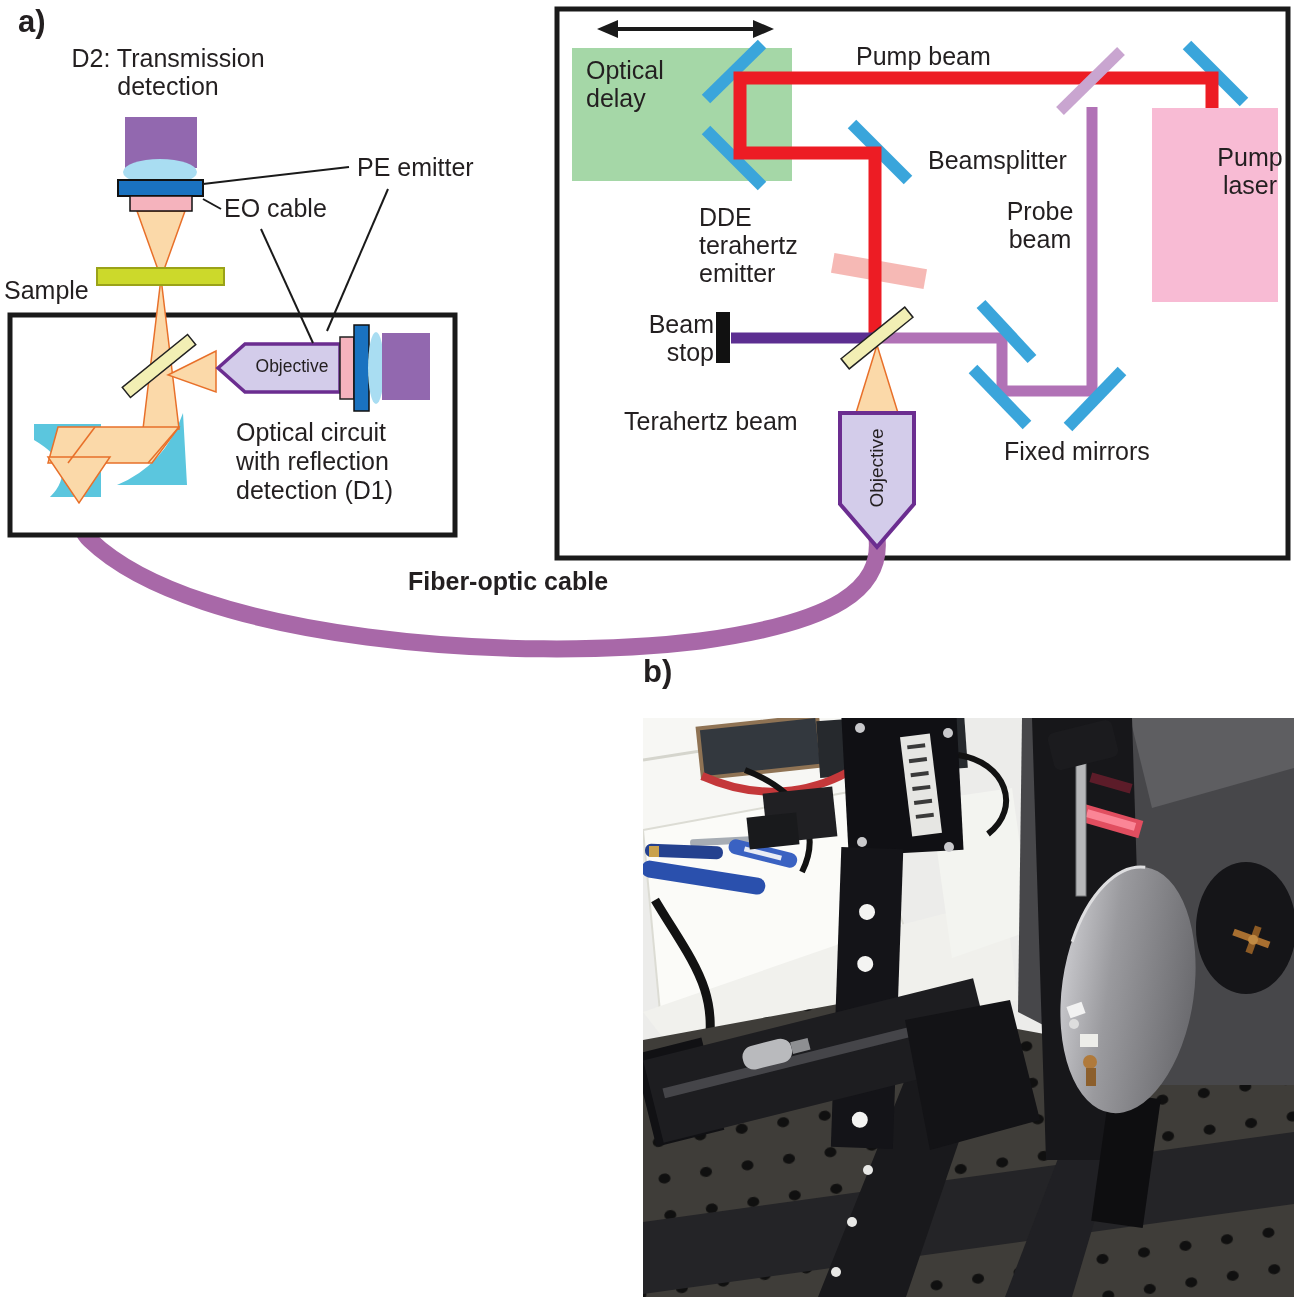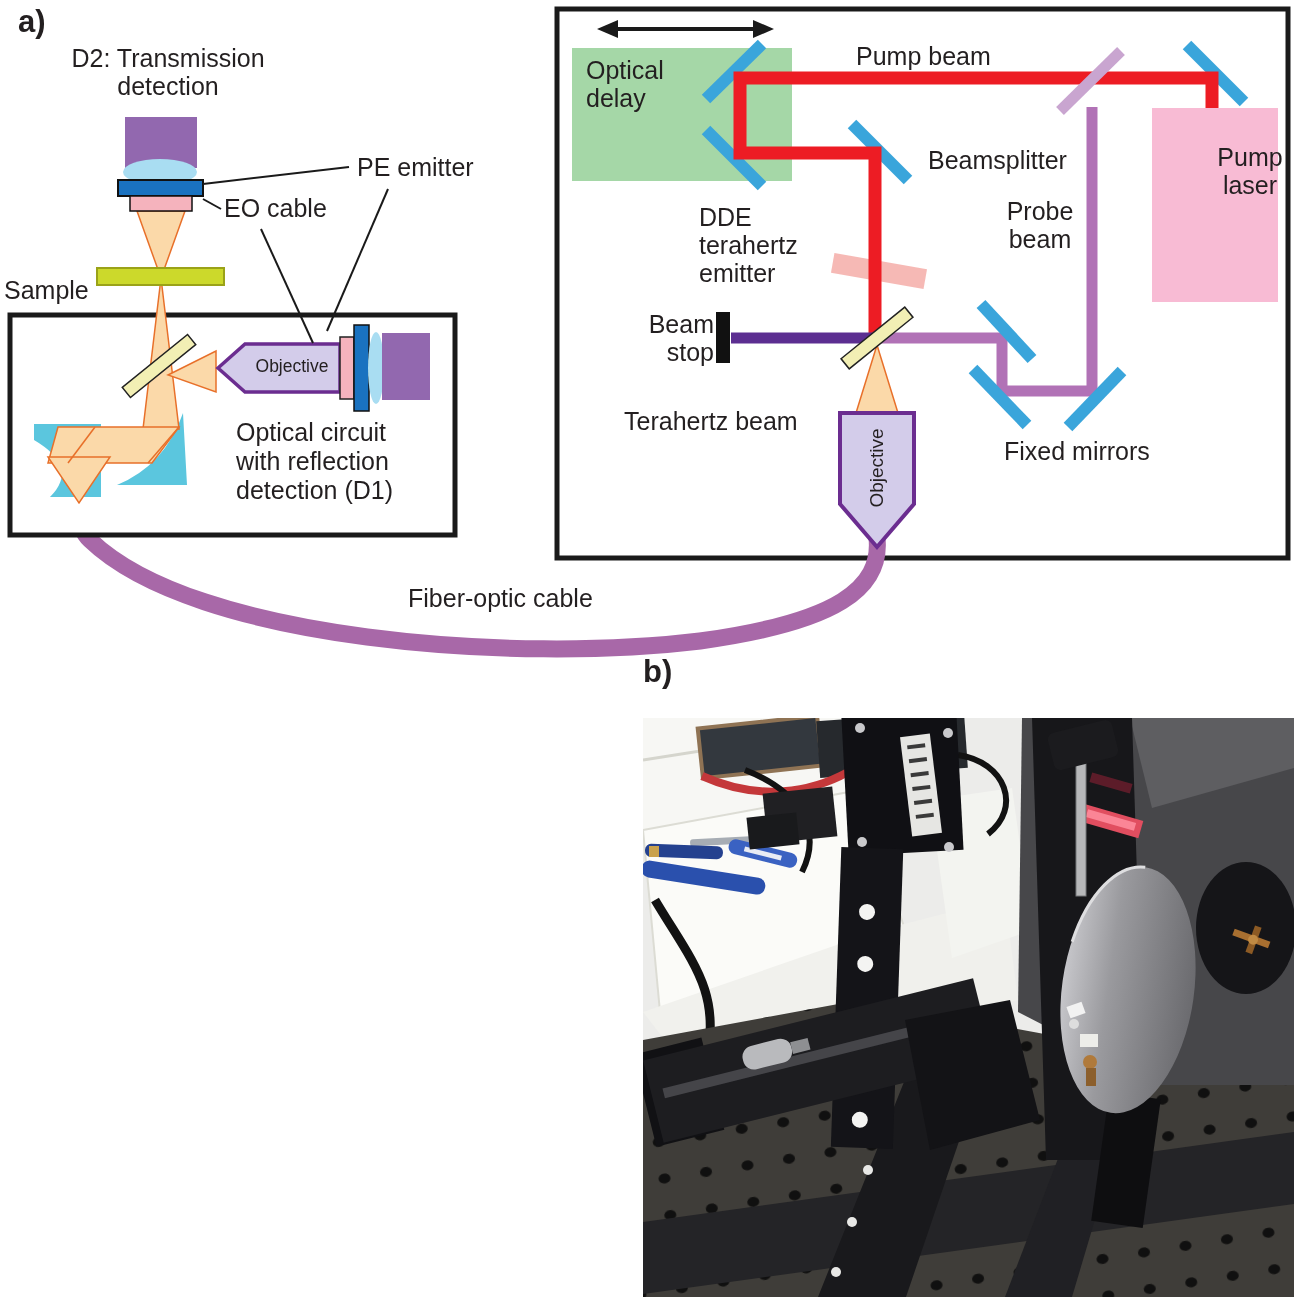--- a/index.html
+++ b/index.html
@@ -255,21 +255,21 @@
 <div class="lbl" style="left:224px;top:194px;">EO cable</div>
 
 <div class="lbl" style="left:4px;top:256px;margin-top:20px;">Sample</div>
 
 <div class="lbl lh29" style="left:236px;top:418px;">Optical circuit
 with reflection
 detection (D1)</div>
 
 <div class="lbl ctr obj-h" style="left:243px;top:357px;">Objective</div>
 
-<div class="lbl" style="left:408px;top:584px;">Fiber-optic cable</div>
+<div class="lbl" style="left:408px;top:567px;font-weight:bold;">Fiber-optic cable</div>
 
 <div class="lbl panel-tag" style="left:643px;top:656px;">b)</div>
 
 <div class="lbl" style="left:586px;top:56px;">Optical
 delay</div>
 
 <div class="lbl" style="left:856px;top:42px;">Pump beam</div>
 
 <div class="lbl" style="left:928px;top:110px;margin-top:36px;">Beamsplitter</div>
 

